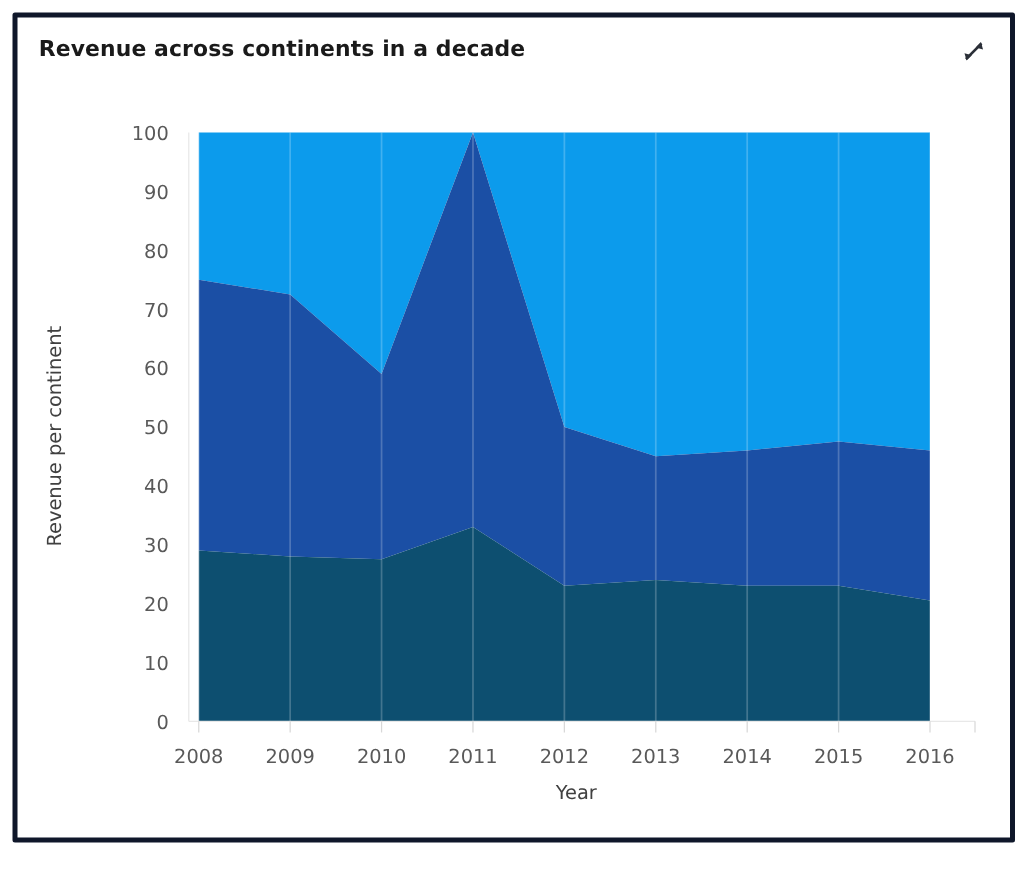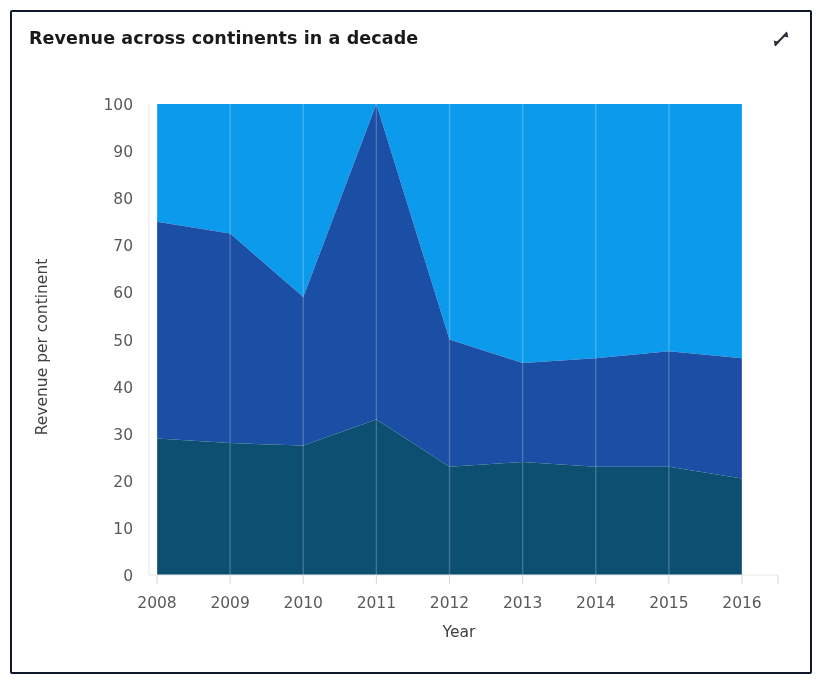--- a/index.html
+++ b/index.html
@@ -14,21 +14,21 @@
     overflow: hidden;
   }
 
   .card {
     position: absolute;
     left: 10px;
     top: 10px;
     width: 802px;
     height: 664px;
     background: #ffffff;
-    border: 2px solid #0f172a;
+    border: 4px solid #0f172a;
     border-radius: 2px;
     box-sizing: border-box;
   }
 
   .card-header {
     position: absolute;
     left: 0;
     top: 0;
     width: 100%;
     height: 56px;

